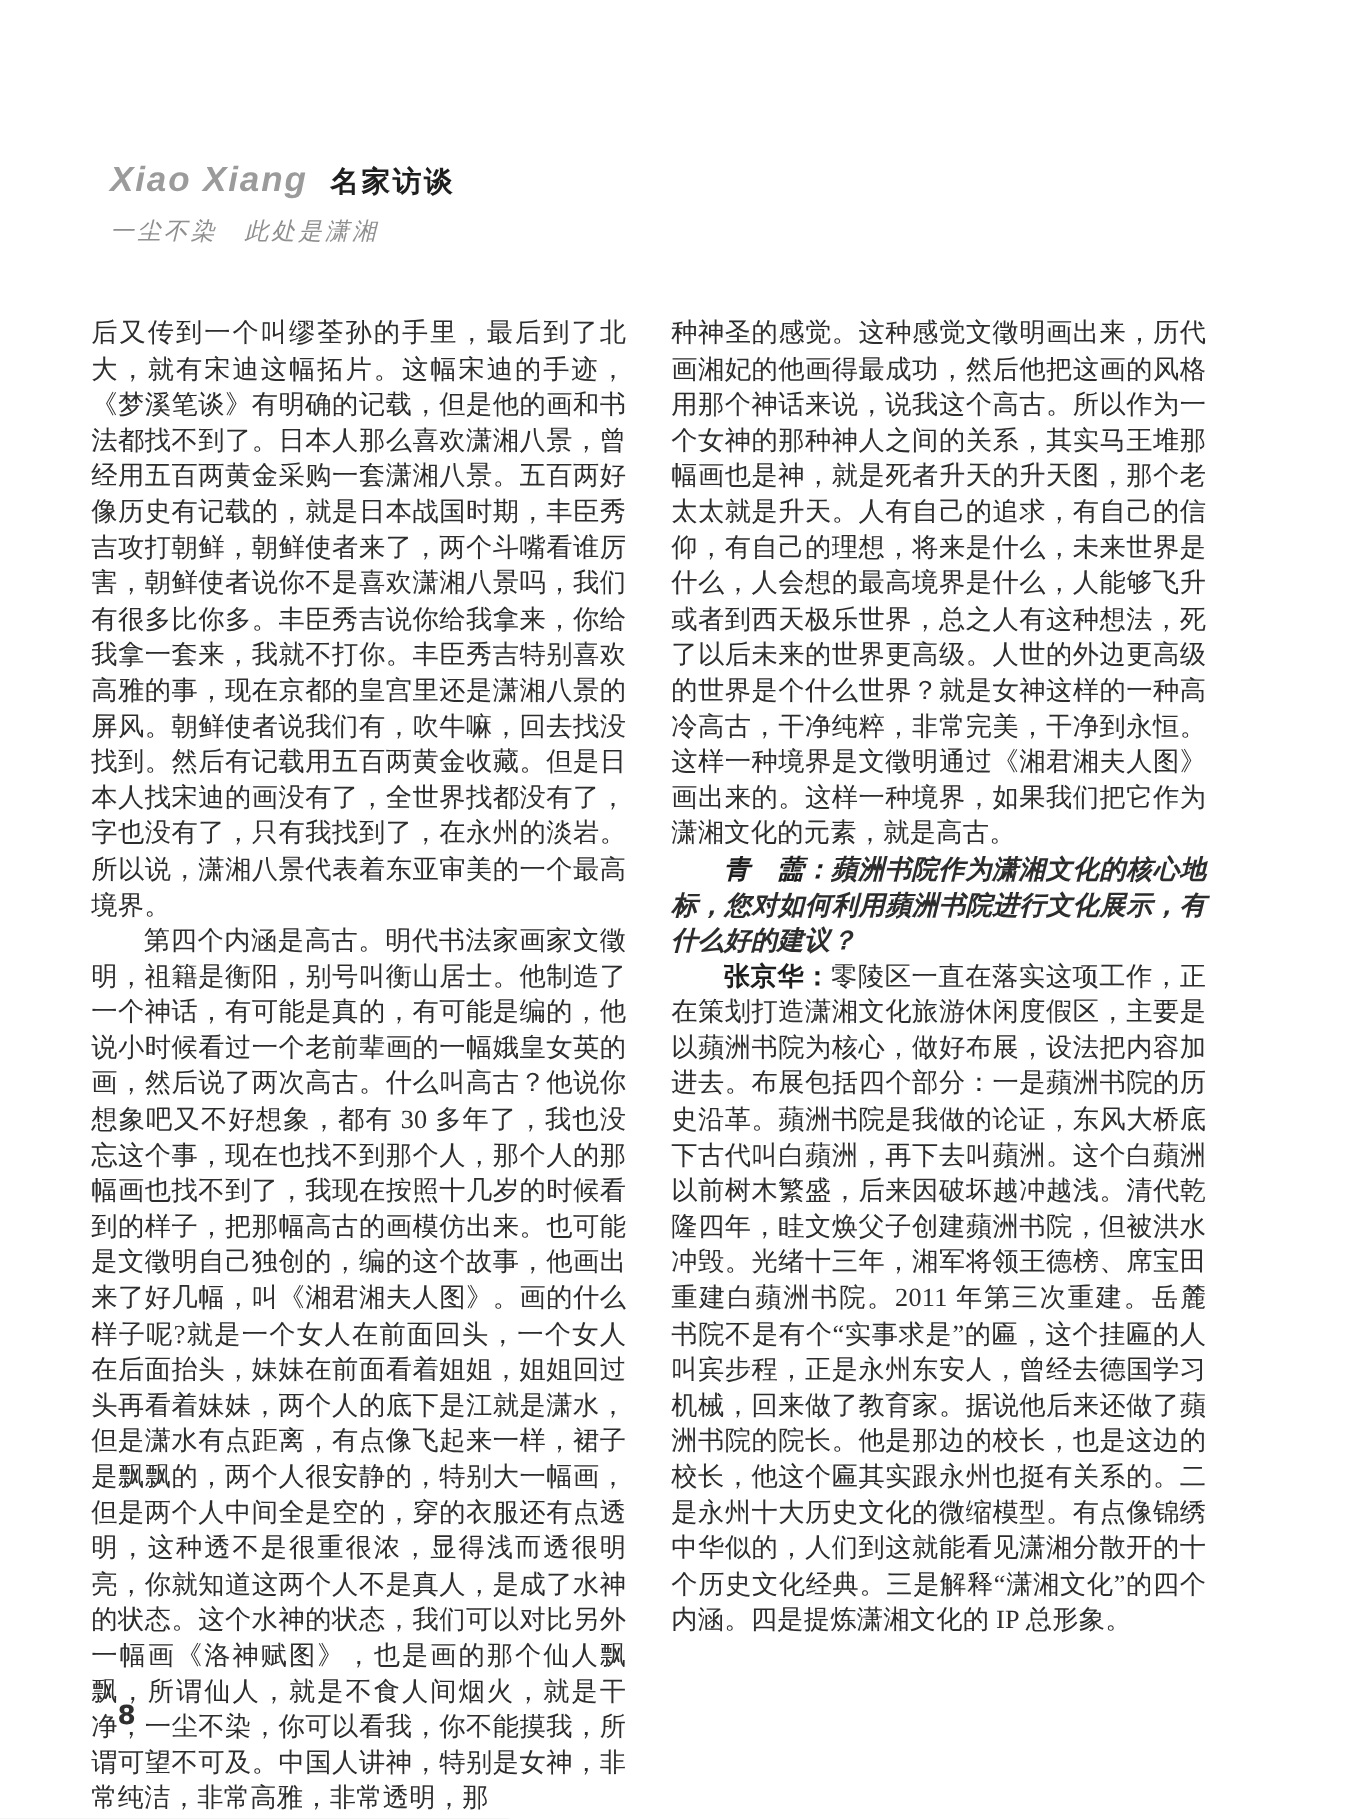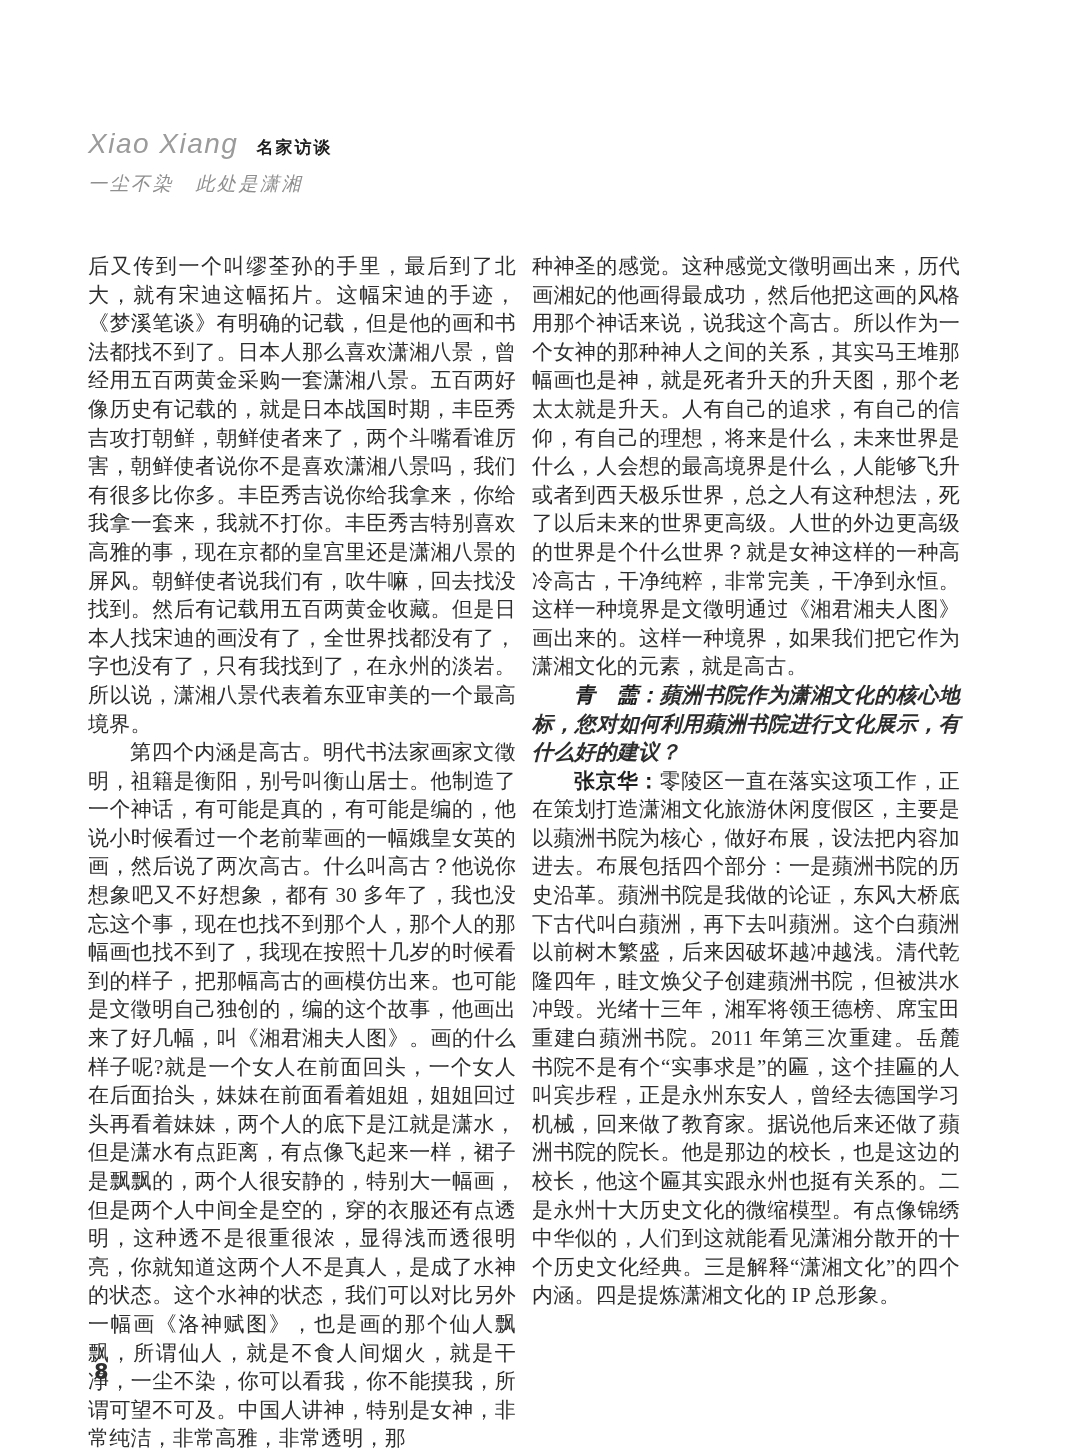--- a/index.html
+++ b/index.html
@@ -24,47 +24,47 @@
     top: 128px;
   }
   .header-line1 {
     display: flex;
     align-items: baseline;
     gap: 18px;
   }
   .brand {
     font-family: "Liberation Sans", "DejaVu Sans", sans-serif;
     font-style: italic;
-    font-weight: 400;
+    font-weight: 700;
     font-size: 28px;
     color: #9b9b9b;
     letter-spacing: 1.5px;
   }
   .section {
     font-family: "DejaVu Sans", "Liberation Sans", sans-serif;
     font-weight: bold;
-    font-size: 17px;
+    font-size: 23px;
     color: #1f1f1f;
     letter-spacing: 2px;
     text-align: right;
   }
   .tagline {
     margin-top: 11px;
     font-style: italic;
     font-size: 19px;
     color: #8f8f8f;
     letter-spacing: 2.5px;
   }
   
   .columns {
     position: absolute;
-    left: 88px;
+    left: 73px;
     top: 252px;
     display: flex;
-    gap: 16px;
+    gap: 36px;
   }
   .col {
     width: 428px;
   }
   .col p {
     margin: 0;
     font-size: 21px;
     line-height: 28.6px;
     text-align: justify;
     letter-spacing: 0.2px;

